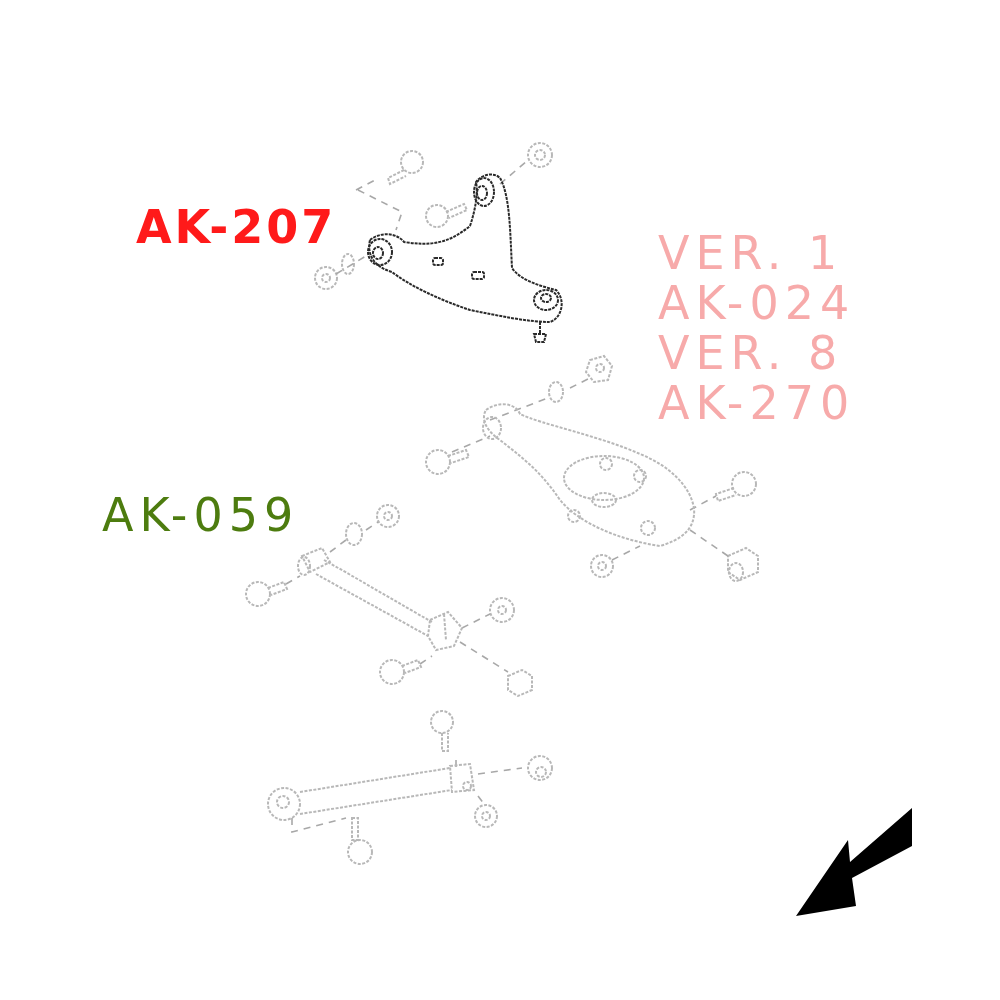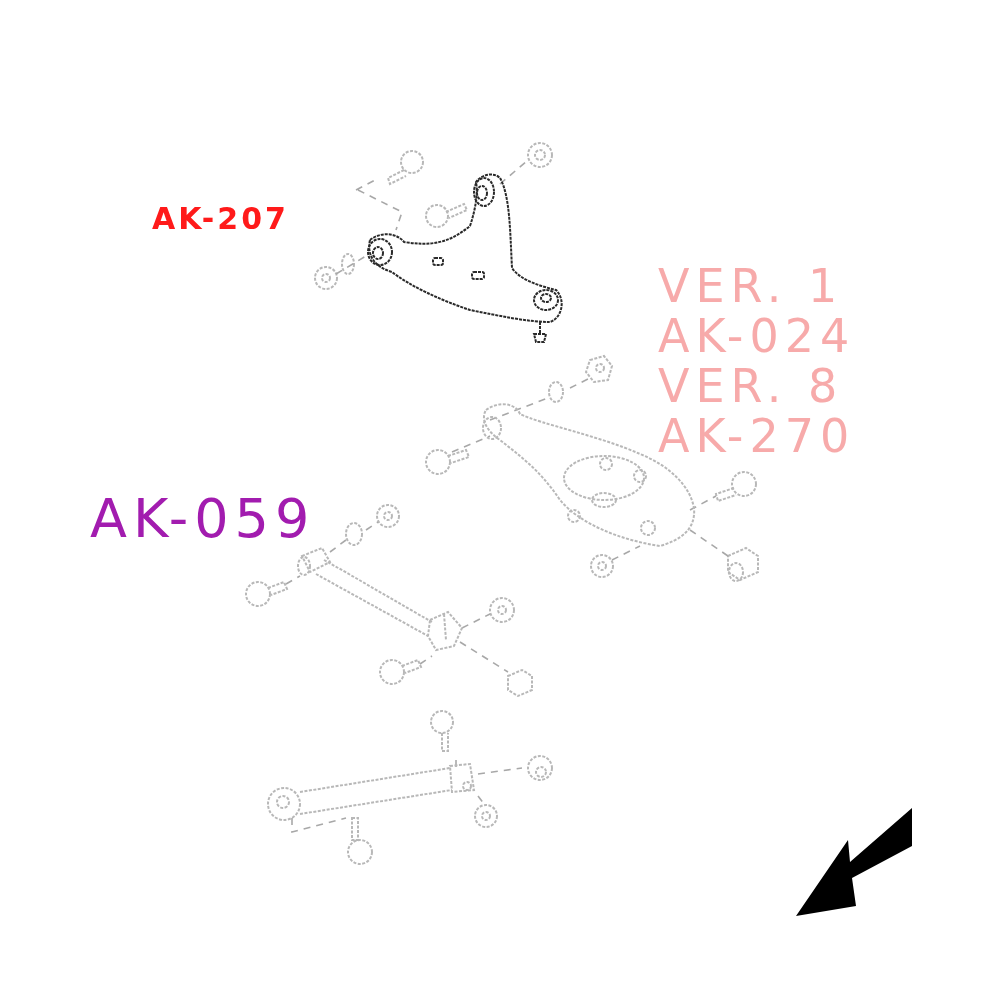--- a/index.html
+++ b/index.html
@@ -1,21 +1,21 @@
 <!DOCTYPE html>
 <html><head>
 <meta charset="utf-8">
 <style>
   html,body{margin:0;padding:0;background:#ffffff;}
   body{width:1000px;height:1000px;position:relative;overflow:hidden;font-family:"DejaVu Sans",sans-serif;}
   .label{position:absolute;font-family:"DejaVu Sans",sans-serif;font-weight:normal;letter-spacing:4px;line-height:1;white-space:nowrap;}
-  .lbl-primary{color:#ff1a1a;font-weight:bold;font-size:30px;left:152px;top:204px;letter-spacing:3px;}
-  .lbl-group{position:absolute;left:658px;top:228px;margin-top:33px;}
+  .lbl-primary{color:#ff1a1a;font-weight:bold;font-size:46px;left:136px;top:204px;letter-spacing:3px;}
+  .lbl-group{position:absolute;left:658px;top:228px;}
   .lbl-group .line{color:#f7aaaa;font-size:46px;letter-spacing:6px;line-height:50px;display:block;}
-  .lbl-059{color:#a21caf;font-size:54px;left:90px;top:492px;letter-spacing:6px;}
+  .lbl-059{color:#4d7c0f;font-size:46px;left:102px;top:492px;letter-spacing:6px;}
   svg.diagram{position:absolute;left:0;top:0;}
   .part{fill:none;stroke:#b8b8b8;stroke-width:2;stroke-dasharray:3 1.5;}
   .part-dark{fill:none;stroke:#2a2a2a;stroke-width:2;stroke-dasharray:3 1;}
   .lead{fill:none;stroke:#a8a8a8;stroke-width:1.6;stroke-dasharray:7 6;}
 </style>
 </head>
 <body>
 
 <svg class="diagram" width="1000" height="1000" viewBox="0 0 1000 1000">
 

